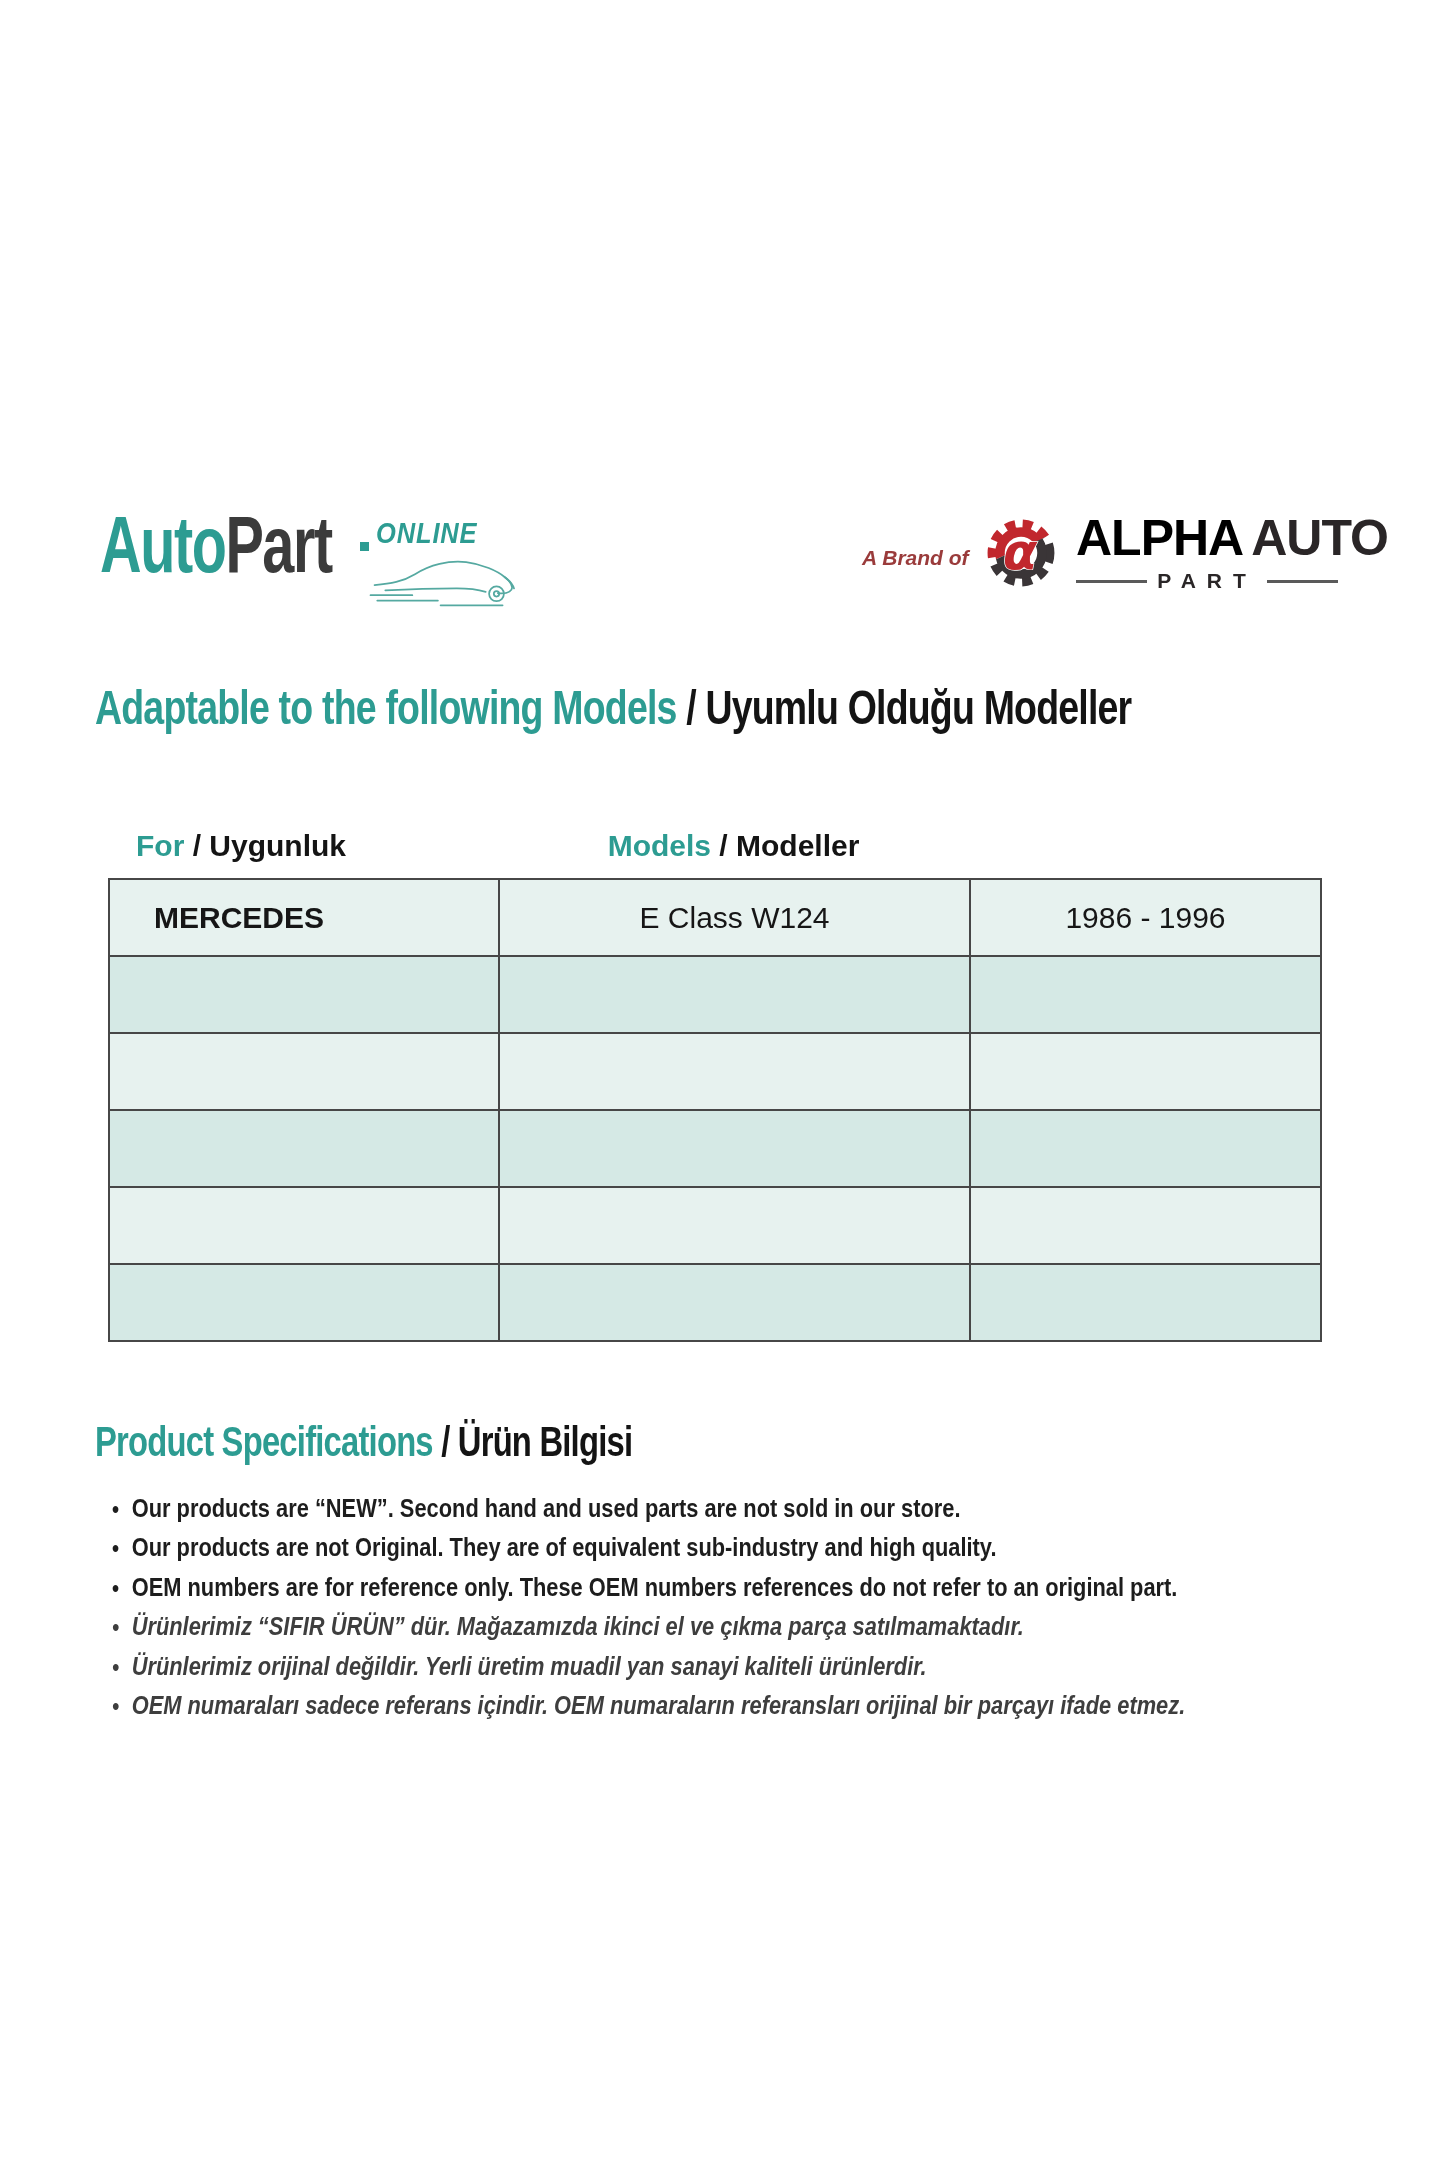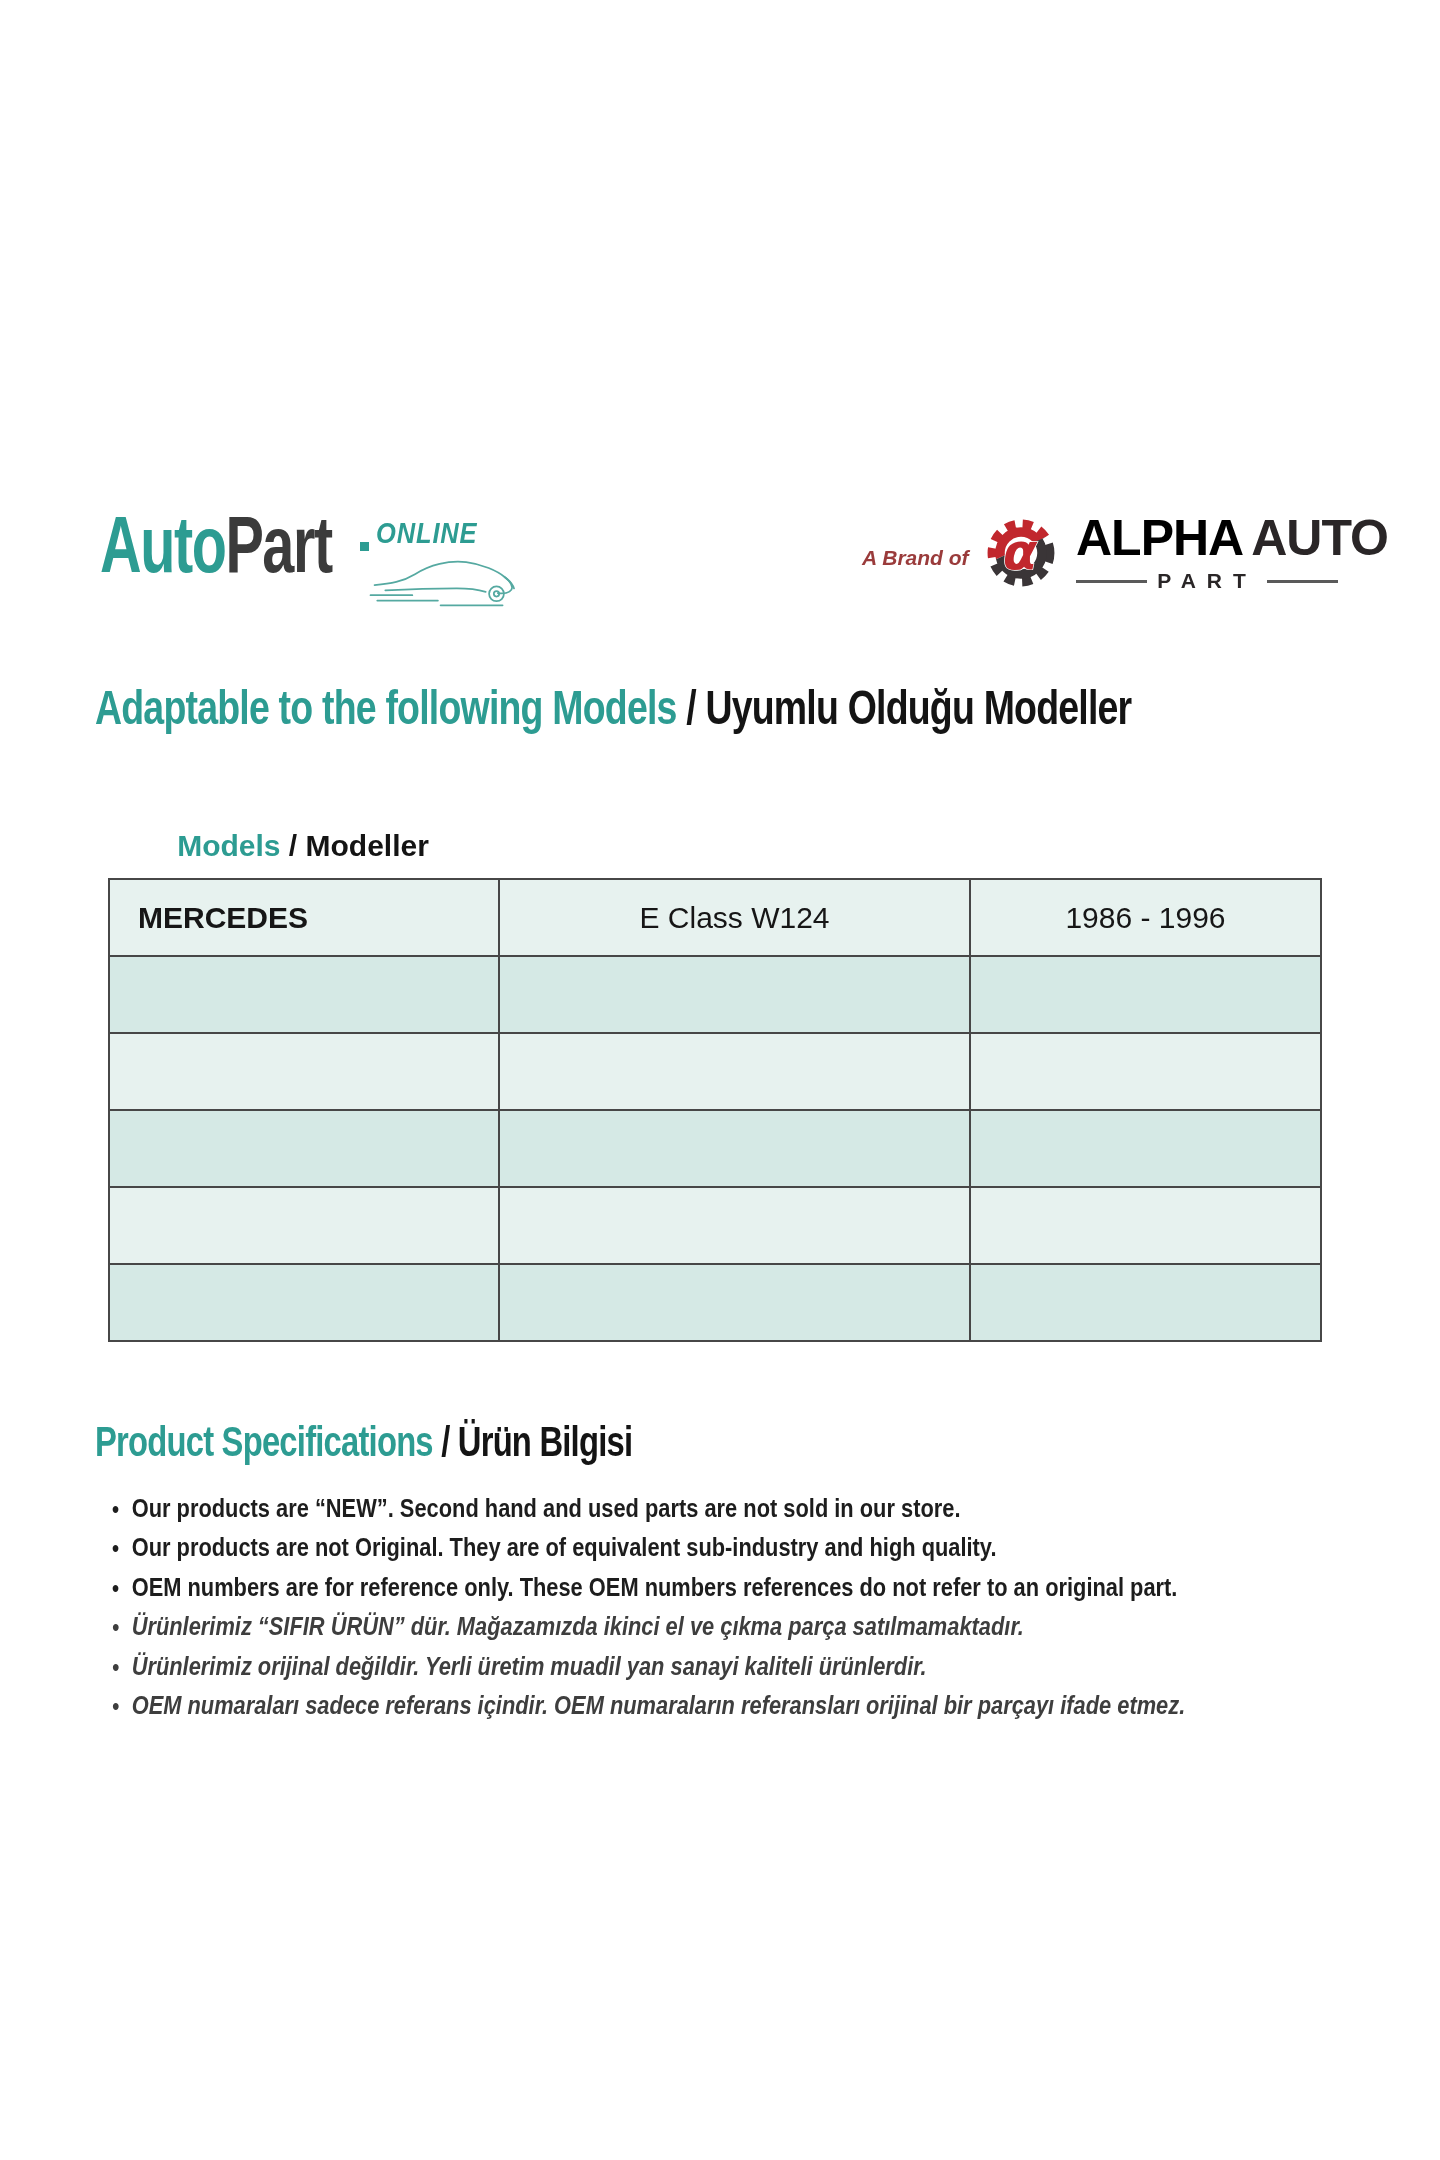--- a/index.html
+++ b/index.html
@@ -42,21 +42,21 @@
              grid-template-columns:390px 471px 351px;font-size:30px;font-weight:bold;line-height:44px;}
   .th{white-space:nowrap;}
   .th-1{padding-left:28px;text-align:left;}
   .th-2,.th-3{text-align:center;}
 
   
   .fit-table{position:absolute;left:108px;top:878px;width:1212px;border-collapse:collapse;table-layout:fixed;}
   .fit-table td{border:2px solid #474747;height:73px;font-size:30px;color:#161616;vertical-align:middle;}
   tr.row-light td{background:#e7f2ef;}
   tr.row-dark td{background:#d5e9e5;}
-  td.c0{padding-left:28px;font-weight:bold;text-align:left;}
+  td.c0{padding-left:44px;font-weight:bold;text-align:left;}
   td.c1,td.c2{text-align:center;font-weight:normal;}
 
   
   .bullets{position:absolute;left:112px;top:1489px;margin:0;padding:0;list-style:none;
            transform:scaleX(0.84);transform-origin:0 0;white-space:nowrap;}
   .bullets li{display:flex;align-items:flex-start;gap:15px;line-height:39.4px;font-size:26px;
               font-weight:bold;color:#1d1d1d;}
   .bullets .dot{font-size:24px;flex:0 0 auto;}
   .bullets li.tr-item{font-style:italic;color:#3e3e3e;}
 </style>
@@ -111,20 +111,21 @@
     <div class="alpha-part-row">
       <span class="pline"></span>
       <span class="part-txt">PART</span>
       <span class="pline"></span>
     </div>
   </div>
 
   <h1 class="sec-title models-title"><span class="teal">Adaptable to the following Models</span><span class="dark"> / Uyumlu Olduğu Modeller</span></h1>
 
   <div class="thead-row">
+    <div class="th th-1"><span class="teal">For</span><span class="dark"> / Uygunluk</span></div>
     <div class="th th-2"><span class="teal">Models</span><span class="dark"> / Modeller</span></div>
   </div>
 
   <table class="fit-table">
     <colgroup>
         <col style="width:390px">
         <col style="width:471px">
         <col style="width:351px">
       </colgroup>
     <tbody>

